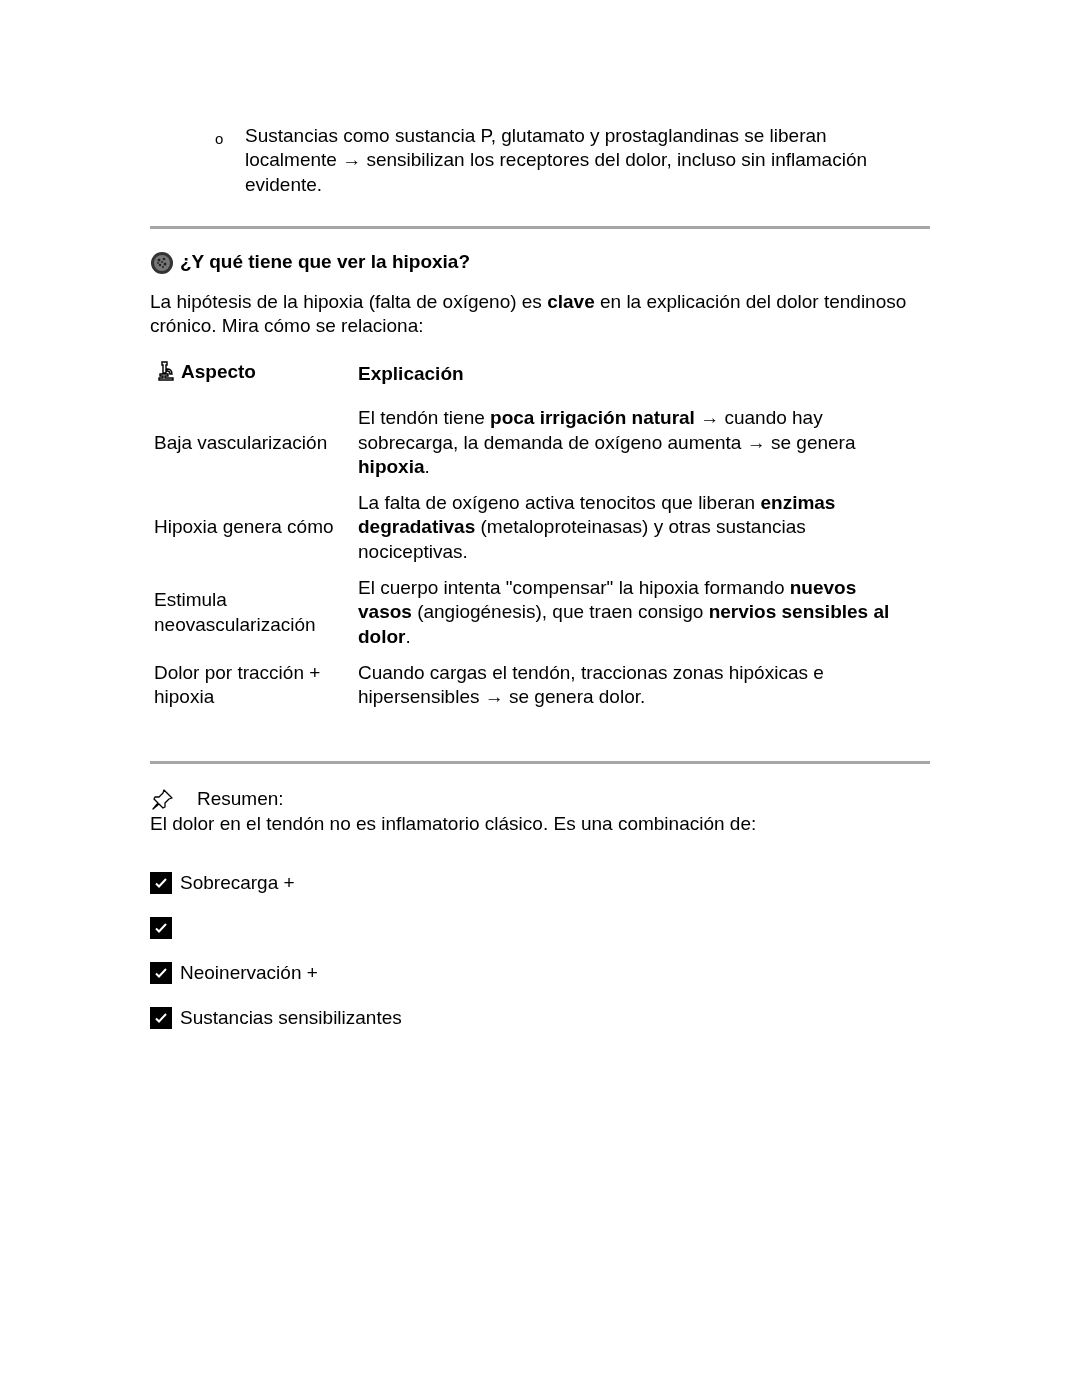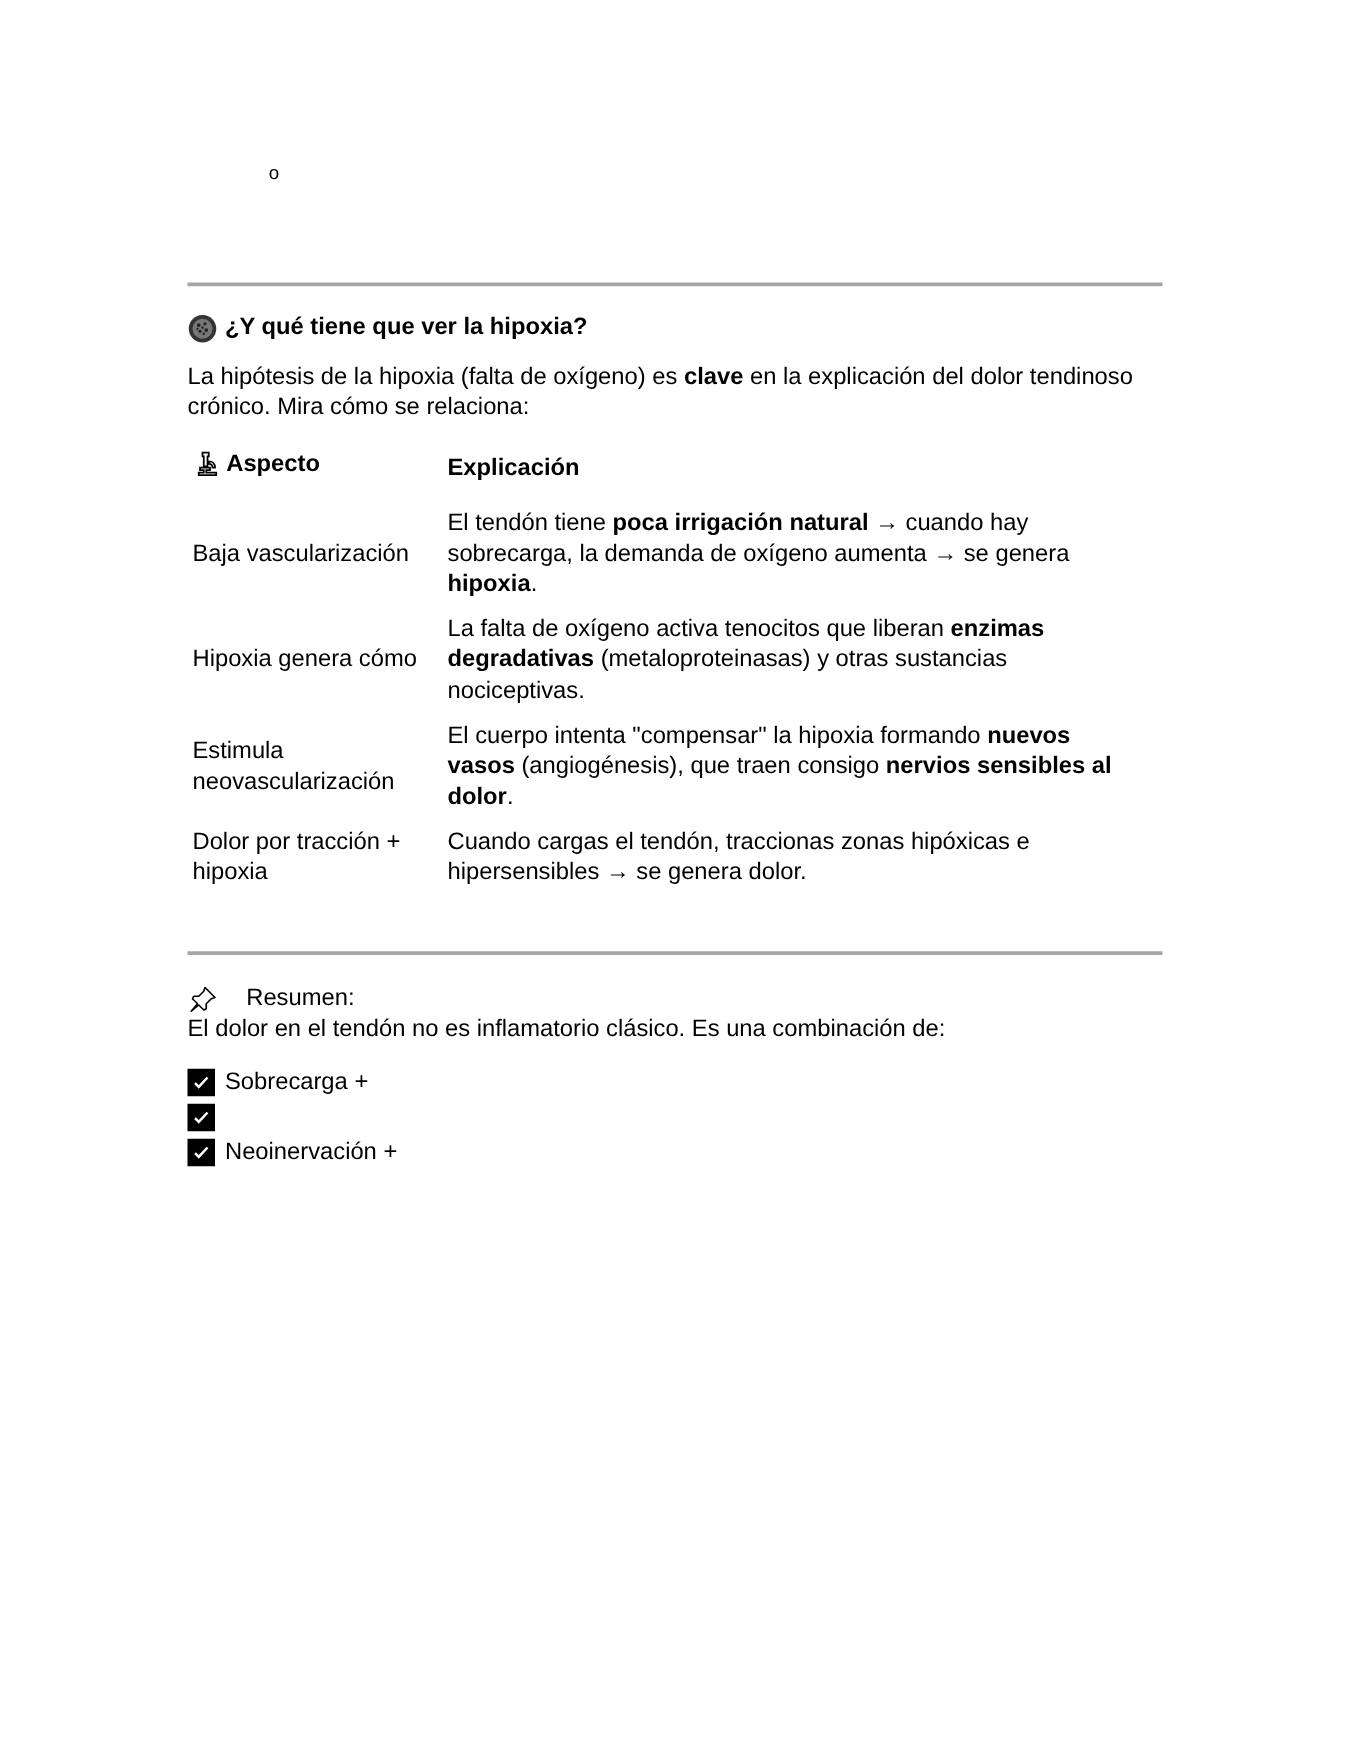--- a/index.html
+++ b/index.html
@@ -13,31 +13,32 @@
     .hr { position: absolute; left: 0; width: 780px; height: 3px; background: #a6a6a6; }
     .h3 { position: absolute; left: 0; top: 251px; font-weight: bold; font-size: 19px; display: flex; gap: 6px; }
     .intro { position: absolute; left: 0; top: 290px; width: 780px; line-height: 24.3px; }
     table { position: absolute; left: 0; top: 356px; border-collapse: collapse; width: 760px; }
     th, td { text-align: left; vertical-align: middle; padding: 4px 4px 8px 4px; line-height: 24.3px; font-size: 19px; }
     th { font-weight: bold; padding-bottom: 14px; }
     td.col1 { width: 196px; }
     .summary { position: absolute; left: 0; top: 786px; line-height: 25px; }
     .summary .title { display: flex; align-items: center; gap: 23px; }
     .checklist { position: absolute; left: 0; top: 852px; list-style: none; margin: 0; padding: 0; }
-    .checklist li { display: flex; align-items: center; gap: 8px; height: 28px; line-height: 28px; }
+    .checklist li { display: flex; align-items: center; gap: 8px; height: 28px; line-height: 28px; margin-top: 17px; }
     .check { width: 22px; height: 22px; background: #000; display: inline-flex; align-items: center; justify-content: center; }
     b { font-weight: bold; text-align: center; }
   </style>
 </head>
 <body>
 
 <div class="page">
 
   <div class="bullet-block">
     <span class="bullet-marker">o</span>
+    <span>Sustancias como sustancia P, glutamato y prostaglandinas se liberan localmente → sensibilizan los receptores del dolor, incluso sin inflamación evidente.</span>
   </div>
 
   <div class="hr" style="top:226px;"></div>
 
   <div class="h3">
     <svg width="24" height="24" viewBox="0 0 24 24">
       <circle cx="12" cy="12" r="11" fill="#333"></circle>
       <circle cx="12" cy="12" r="8" fill="#777"></circle>
       <circle cx="9" cy="9" r="1.5" fill="#222"></circle>
         <circle cx="14" cy="8" r="1.3" fill="#222"></circle>
@@ -115,14 +116,22 @@
         </span>
       </li>
       <li>
         <span class="check">
           <svg width="14" height="14" viewBox="0 0 14 14">
             <path d="M2 7.5l3 3 7-7.5" fill="none" stroke="#fff" stroke-width="2"></path>
           </svg>
         </span>
         <span>Neoinervación +</span>
       </li>
+      <li>
+        <span class="check">
+          <svg width="14" height="14" viewBox="0 0 14 14">
+            <path d="M2 7.5l3 3 7-7.5" fill="none" stroke="#fff" stroke-width="2"></path>
+          </svg>
+        </span>
+        <span>Sustancias sensibilizantes</span>
+      </li>
     </ul>
 </div>
 
 </body></html>

